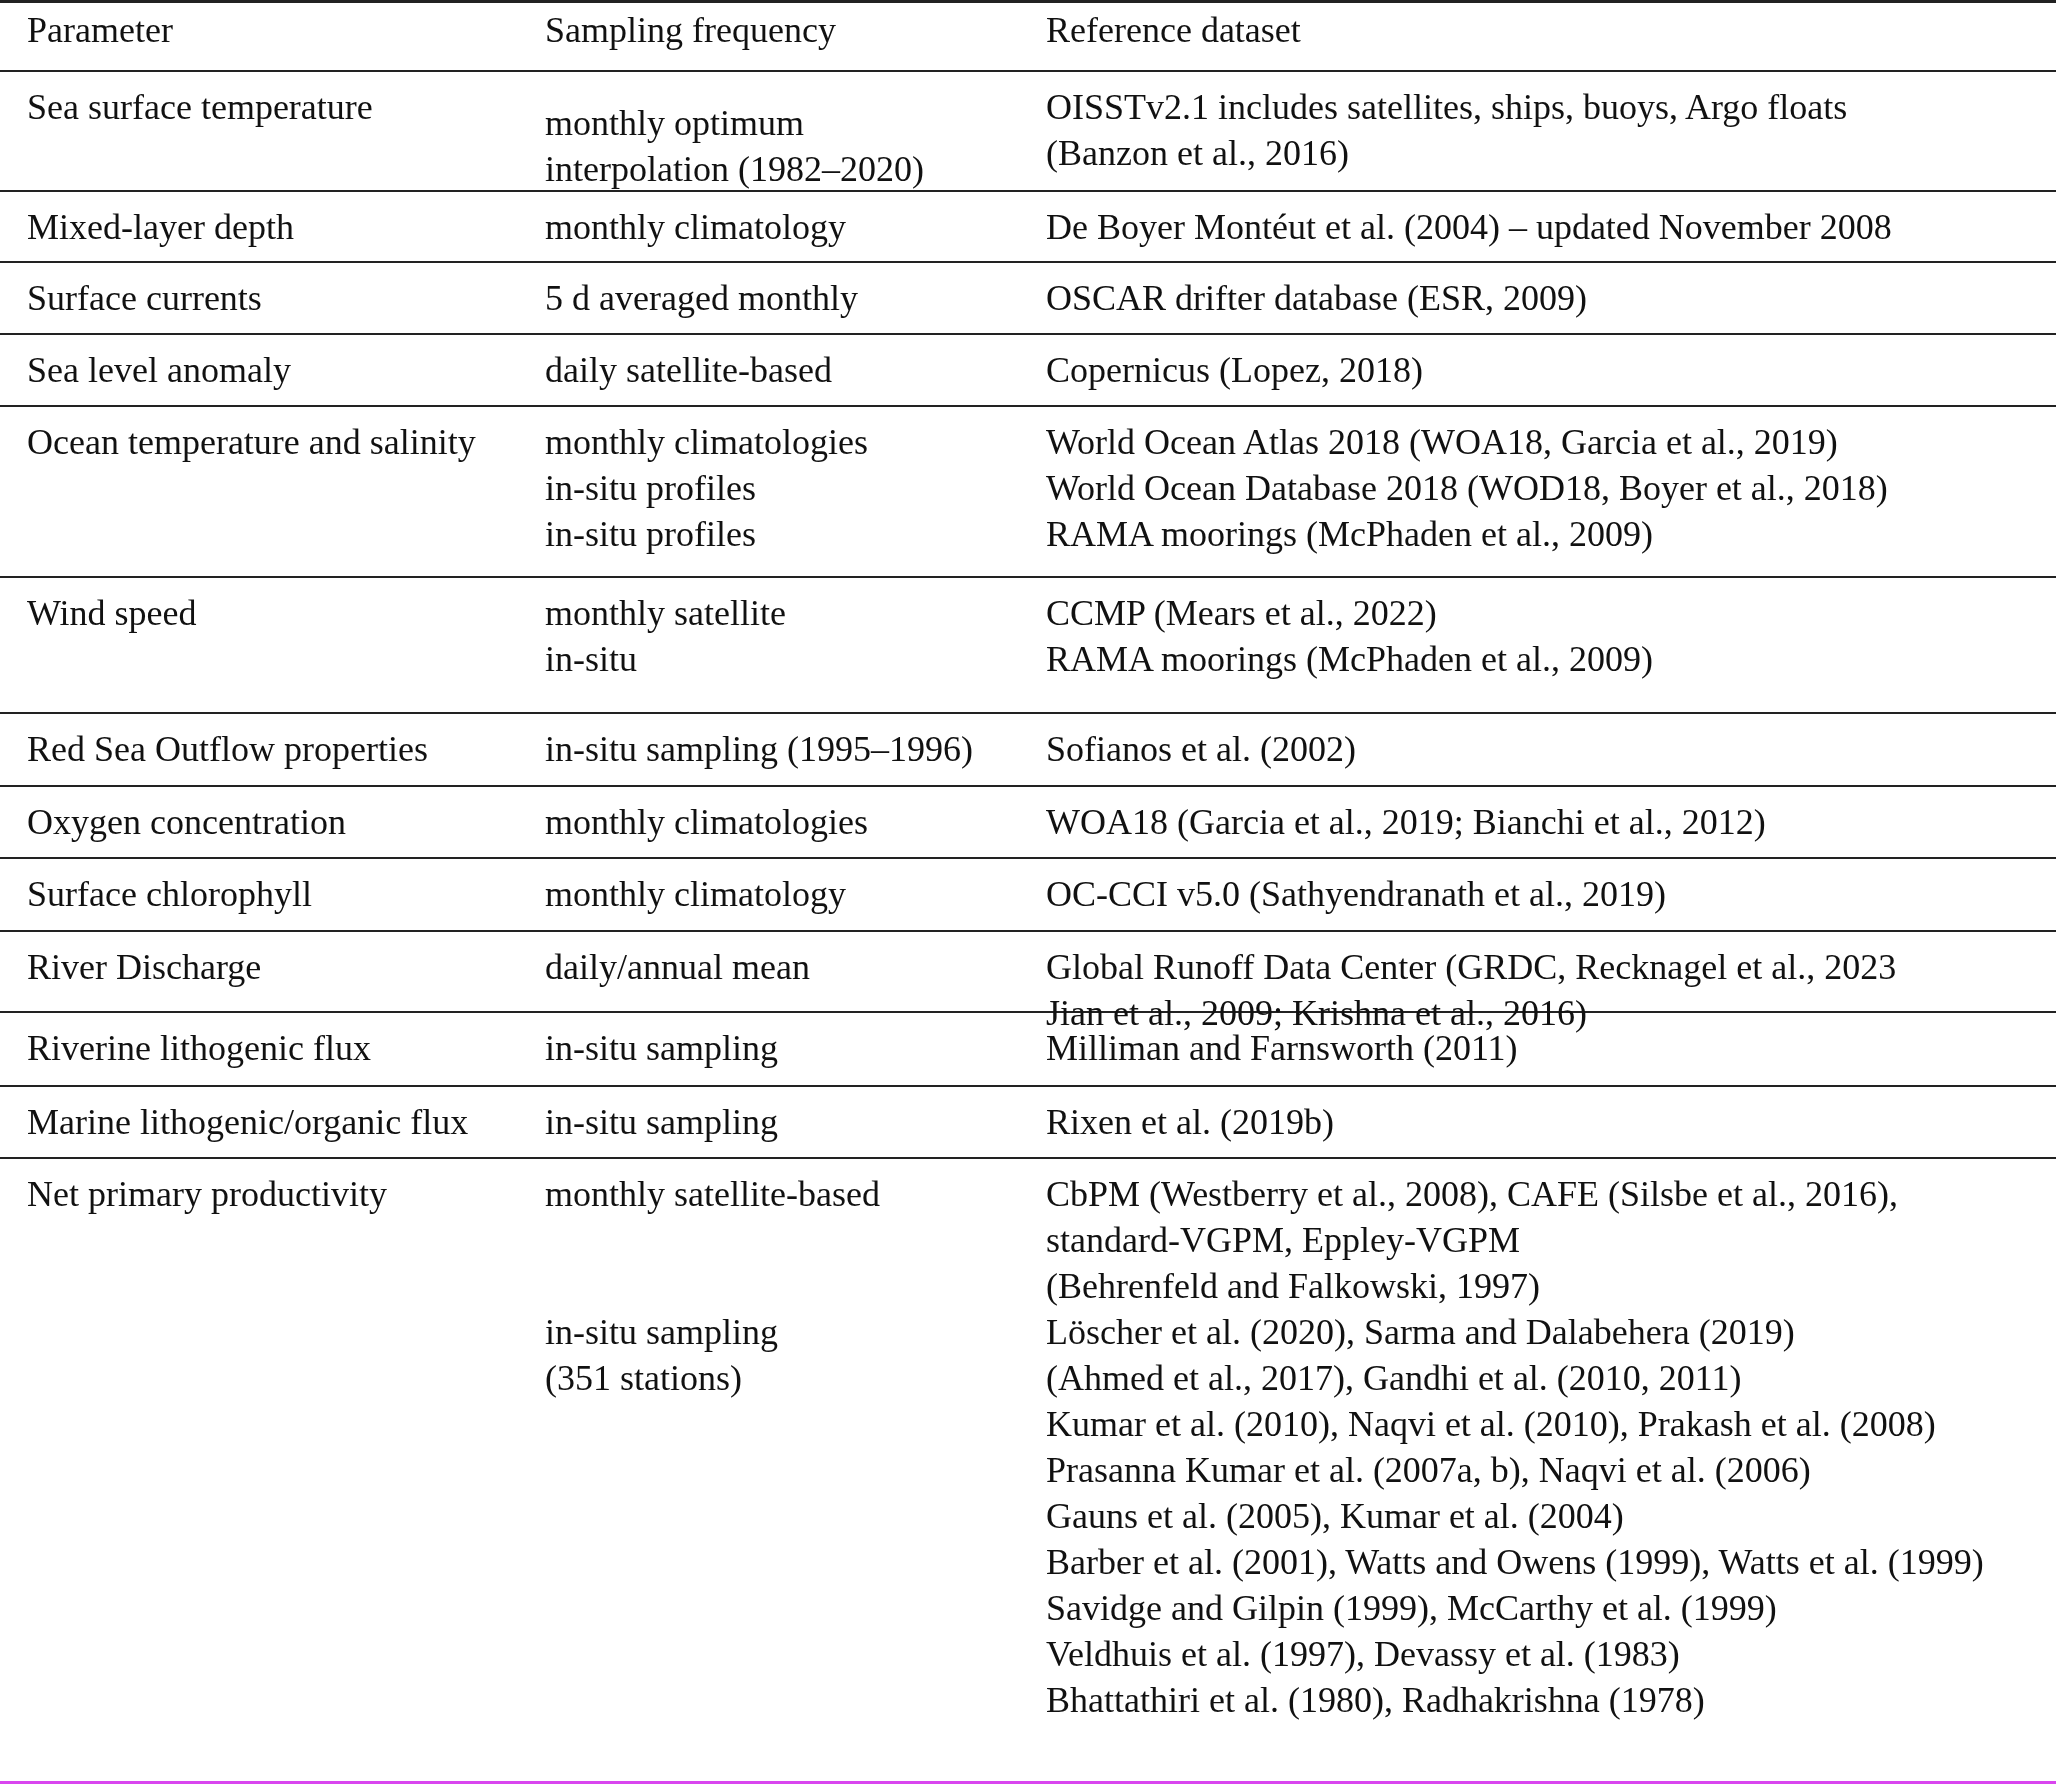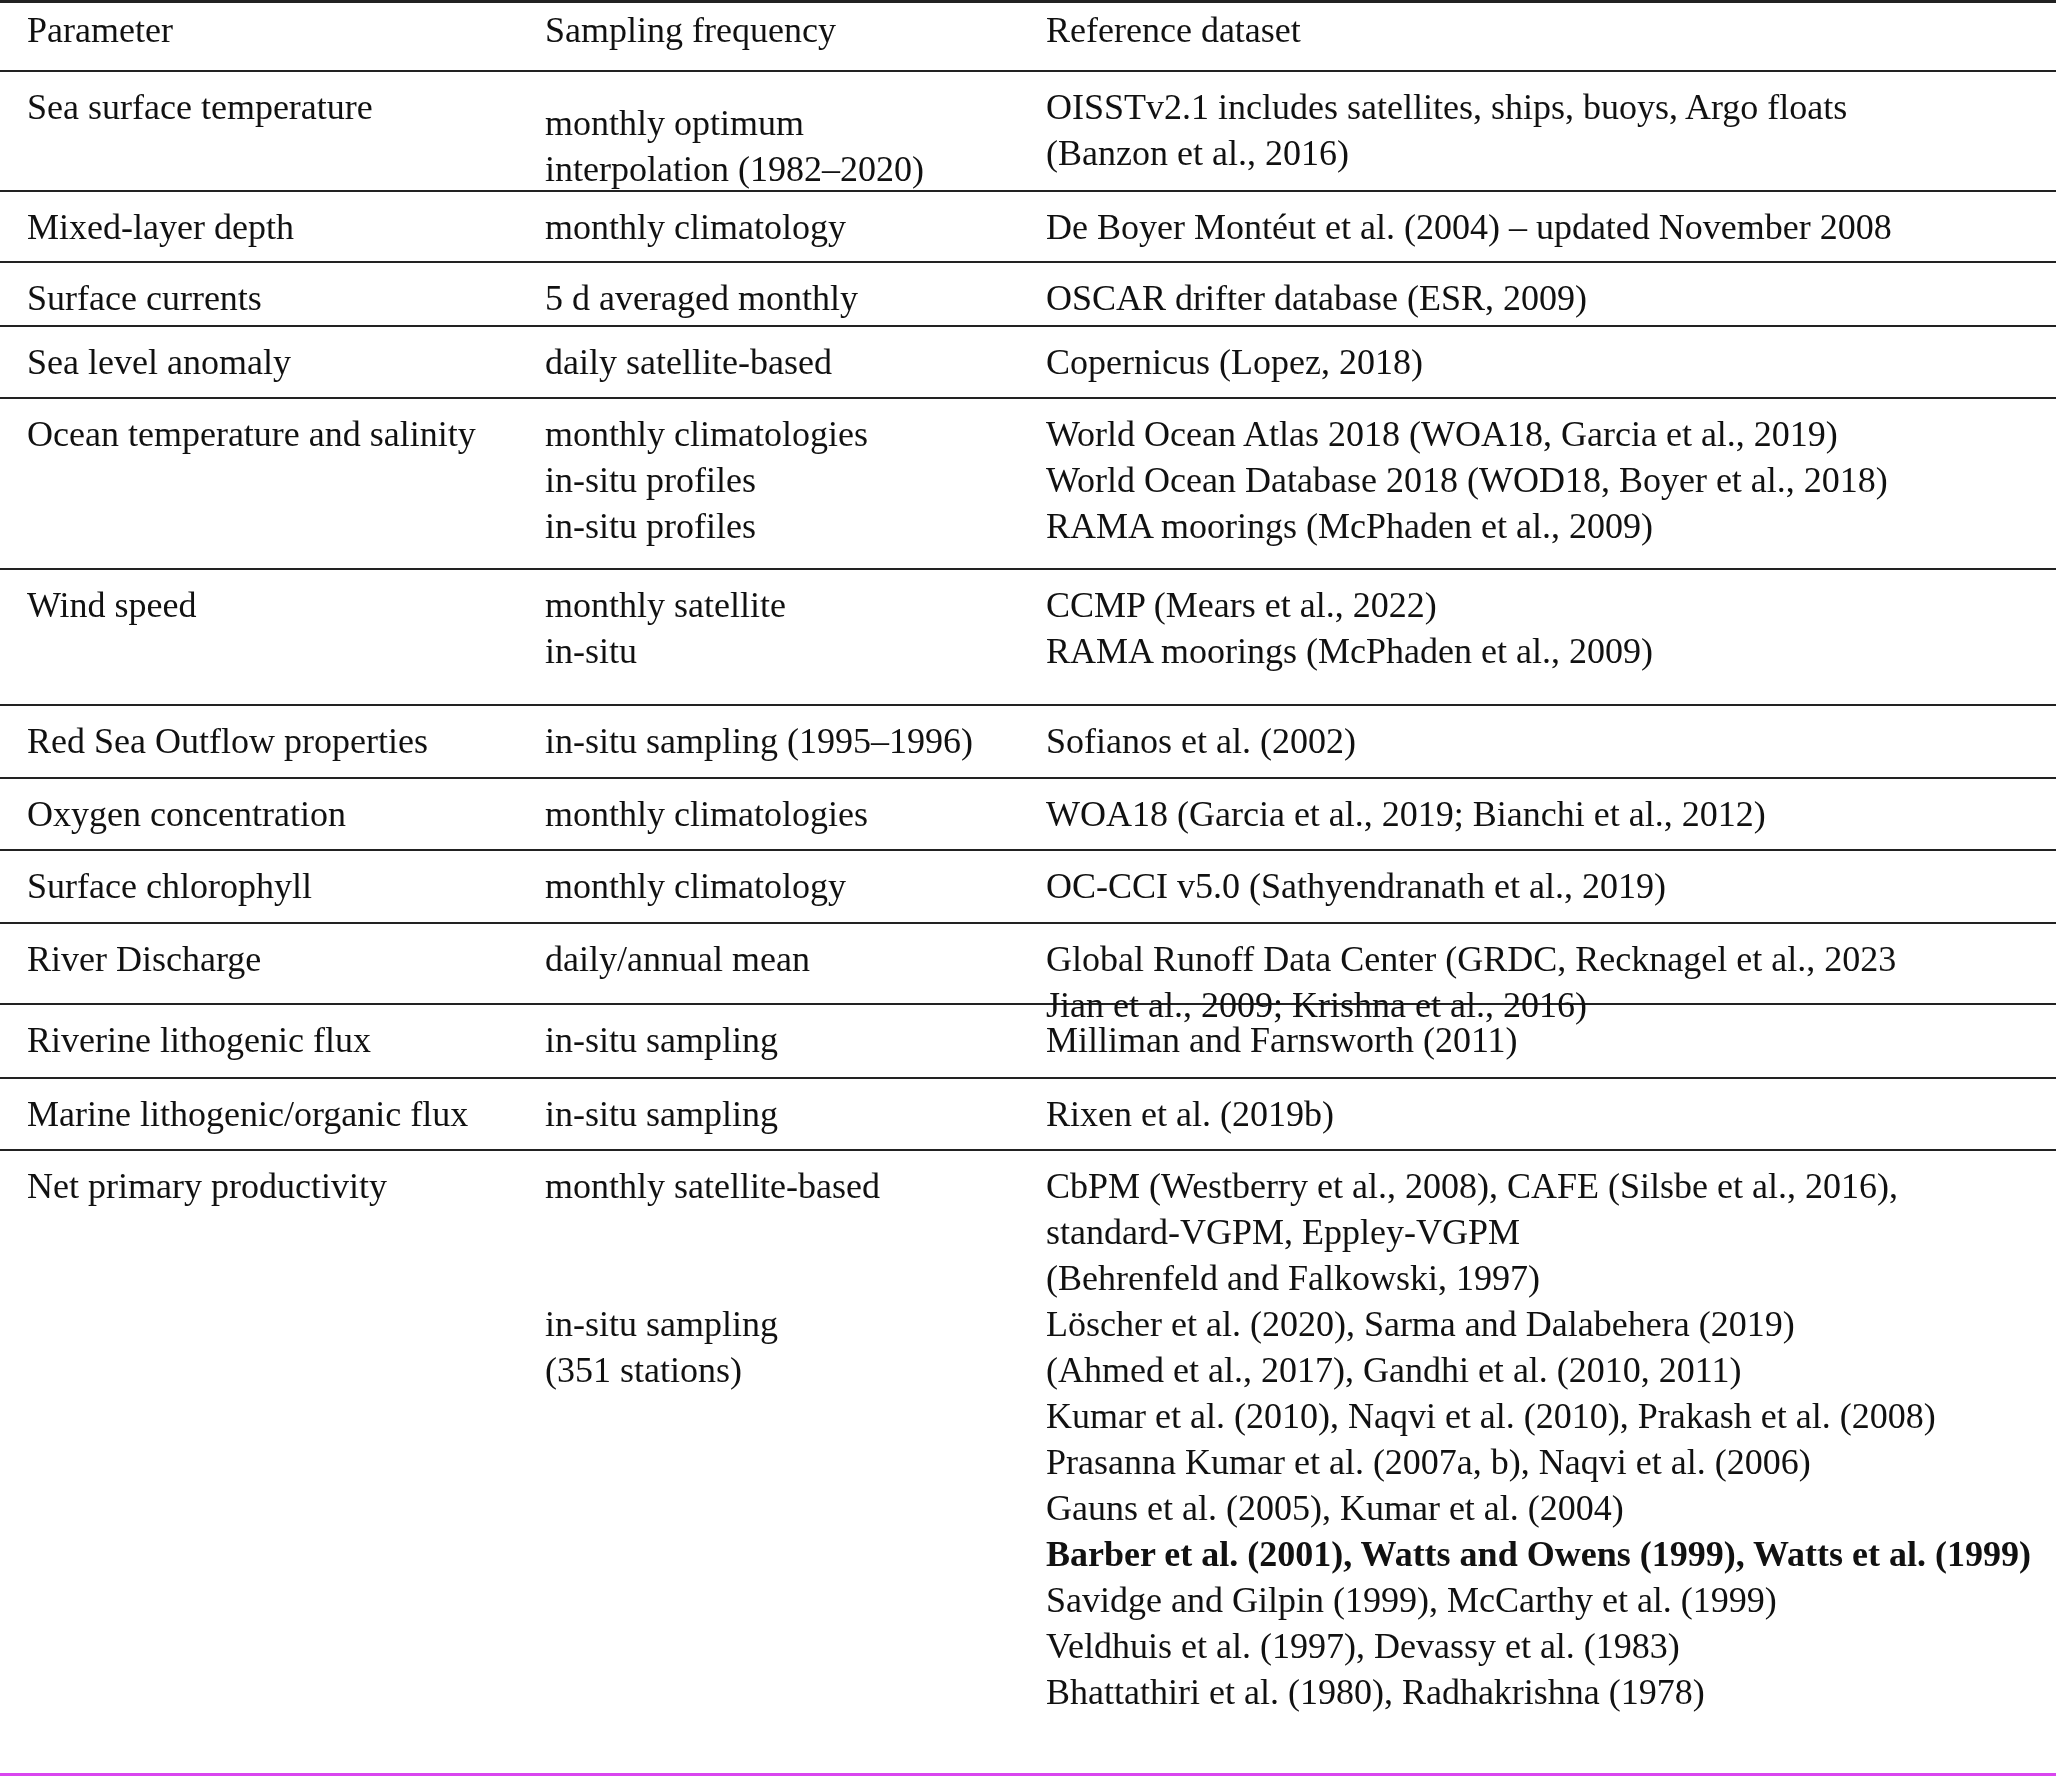--- a/index.html
+++ b/index.html
@@ -42,21 +42,21 @@
         <div class="cell c1">
           <span class="line" style="min-height: 46px;">Mixed-layer depth</span>
         </div>
         <div class="cell c2">
           <span class="line" style="min-height: 46px;">monthly climatology</span>
         </div>
         <div class="cell c3">
           <span class="line" style="min-height: 46px;">De Boyer Montéut et al. (2004) – updated November 2008</span>
         </div>
       </div>
-      <div class="row" style="height: 64px; padding-left: 33px;">
+      <div class="row" style="height: 72px; padding-left: 33px;">
         <div class="cell c1">
           <span class="line" style="min-height: 46px;">Surface currents</span>
         </div>
         <div class="cell c2">
           <span class="line" style="min-height: 46px;">5 d averaged monthly</span>
         </div>
         <div class="cell c3">
           <span class="line" style="min-height: 46px;">OSCAR drifter database (ESR, 2009)</span>
         </div>
       </div>
@@ -179,21 +179,21 @@
         </div>
         <div class="cell c3">
           <span class="line" style="min-height: 46px;">CbPM (Westberry et al., 2008), CAFE (Silsbe et al., 2016),</span>
           <span class="line" style="min-height: 46px;">standard-VGPM, Eppley-VGPM</span>
           <span class="line" style="min-height: 46px;">(Behrenfeld and Falkowski, 1997)</span>
           <span class="line" style="min-height: 46px;">Löscher et al. (2020), Sarma and Dalabehera (2019)</span>
           <span class="line" style="min-height: 46px;">(Ahmed et al., 2017), Gandhi et al. (2010, 2011)</span>
           <span class="line" style="min-height: 46px;">Kumar et al. (2010), Naqvi et al. (2010), Prakash et al. (2008)</span>
           <span class="line" style="min-height: 46px;">Prasanna Kumar et al. (2007a, b), Naqvi et al. (2006)</span>
           <span class="line" style="min-height: 46px;">Gauns et al. (2005), Kumar et al. (2004)</span>
-          <span class="line" style="min-height: 46px; font-weight: bold;">Barber et al. (2001), Watts and Owens (1999), Watts et al. (1999)</span>
+          <span class="line" style="min-height: 46px;">Barber et al. (2001), Watts and Owens (1999), Watts et al. (1999)</span>
           <span class="line" style="min-height: 46px;">Savidge and Gilpin (1999), McCarthy et al. (1999)</span>
           <span class="line" style="min-height: 46px;">Veldhuis et al. (1997), Devassy et al. (1983)</span>
           <span class="line" style="min-height: 46px;">Bhattathiri et al. (1980), Radhakrishna (1978)</span>
         </div>
       </div>
     </div>
 </div>
 
 
 </body></html>

